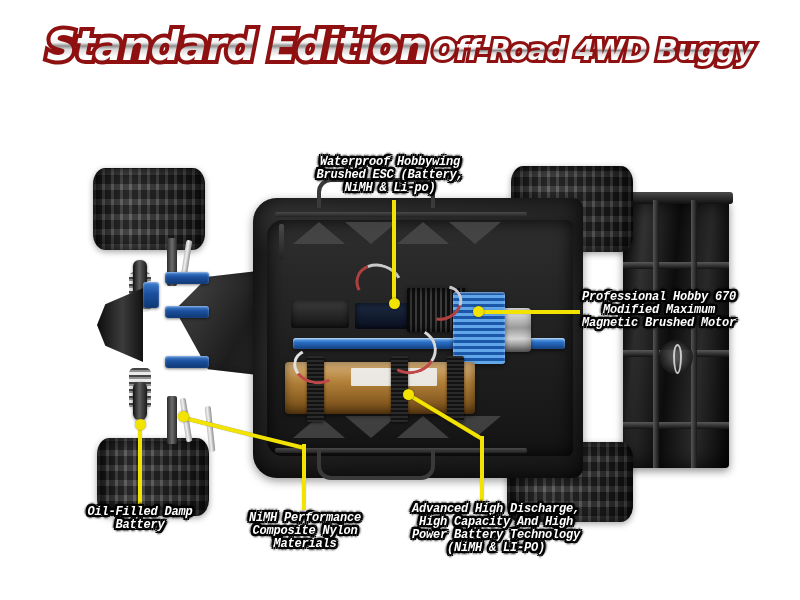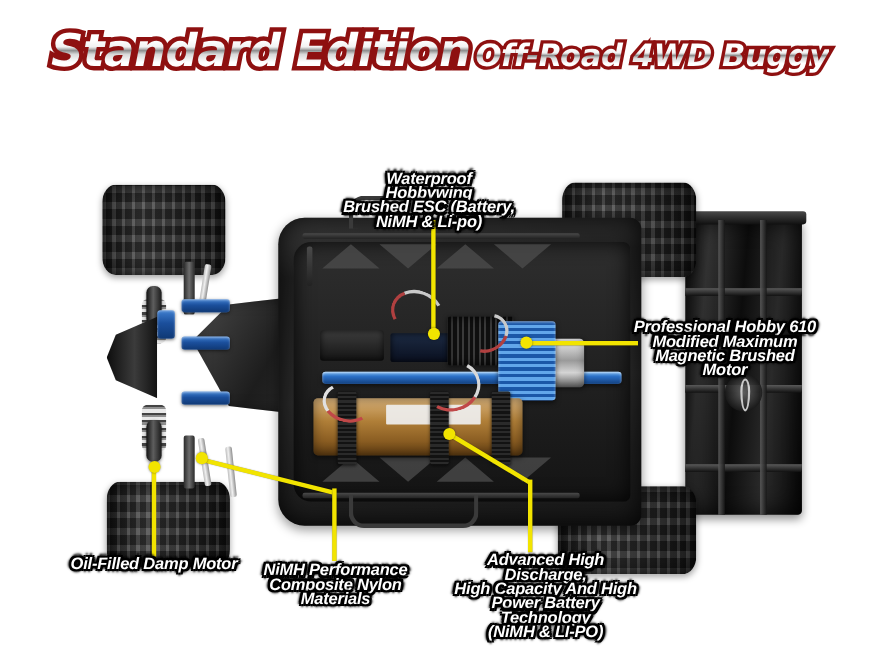--- a/index.html
+++ b/index.html
@@ -136,22 +136,22 @@
   
   .shock{position:absolute;width:14px;border-radius:6px;
     background:linear-gradient(90deg,#111,#5e5e5e 45%,#1a1a1a);
     box-shadow:0 1px 3px rgba(0,0,0,.5);}
   .spring{position:absolute;width:22px;
     background:repeating-linear-gradient(0deg,#e9e9e9 0 3px,#8a8a8a 3px 5px, #3a3a3a 5px 7px);
     border-radius:5px;opacity:.95;}
 
   
   .callout{position:absolute;
-    font-family:Liberation Sans, sans-serif;
-    font-weight:bold;font-style:italic;font-size:15px;line-height:13px;
+    font-family:Liberation Mono, monospace;
+    font-weight:bold;font-style:italic;font-size:12px;line-height:13px;
     color:#ffffff;letter-spacing:-0.2px;white-space:pre-line;
     text-shadow:
       -2px -2px 0 #000, 2px -2px 0 #000, -2px 2px 0 #000, 2px 2px 0 #000,
       -2px 0 0 #000, 2px 0 0 #000, 0 -2px 0 #000, 0 2px 0 #000,
       -3px 0 2px #000, 3px 0 2px #000, 0 3px 2px #000, 0 -3px 2px #000;
     z-index:40;}
   .c-center{text-align:center;}
 
   .lead{position:absolute;background:#f2e400;z-index:30;
         box-shadow:0 0 1px rgba(0,0,0,.45);}
@@ -262,27 +262,27 @@
     <div class="wire" style="left:238px;top:188px;width:40px;height:30px;border-width:3px;border-bottom-color:#c04848;border-left-color:#e0e0e0;transform:rotate(12deg);"></div>
     <div class="wire" style="left:368px;top:126px;width:34px;height:28px;border-width:3px;border-right-color:#c9c9c9;border-bottom-color:#b04040;transform:rotate(-30deg);"></div>
   </div>
 
   <div class="callout c-center" style="left:310px;top:156px;width:160px;">Waterproof Hobbywing
 Brushed ESC (Battery,
 NiMH &amp; Li-po)</div>
   <div class="lead lead-v" style="left:392px;top:200px;height:105px;"></div>
   <div class="dot" style="left:389px;top:298px;"></div>
 
-  <div class="callout c-center" style="left:576px;top:291px;width:166px;">Professional Hobby 610
+  <div class="callout c-center" style="left:576px;top:291px;width:166px;">Professional Hobby 670
 Modified Maximum
 Magnetic Brushed Motor</div>
   <div class="lead lead-h" style="left:480px;top:310px;width:100px;"></div>
   <div class="dot" style="left:473px;top:306px;"></div>
 
-  <div class="callout c-center" style="left:64px;top:506px;width:152px;">Oil-Filled Damp Motor</div>
+  <div class="callout c-center" style="left:64px;top:506px;width:152px;">Oil-Filled Damp Battery</div>
   <div class="lead lead-v" style="left:138px;top:424px;height:82px;"></div>
   <div class="dot" style="left:135px;top:419px;"></div>
 
   <div class="callout c-center" style="left:222px;top:512px;width:166px;">NiMH Performance
 Composite Nylon Materials</div>
   <div class="lead lead-d" style="left:184px;top:416px;width:122px;transform:rotate(14deg);"></div>
   <div class="lead lead-v" style="left:302px;top:444px;height:66px;"></div>
   <div class="dot" style="left:178px;top:411px;"></div>
 
   <div class="callout c-center" style="left:408px;top:503px;width:176px;">Advanced High Discharge,

